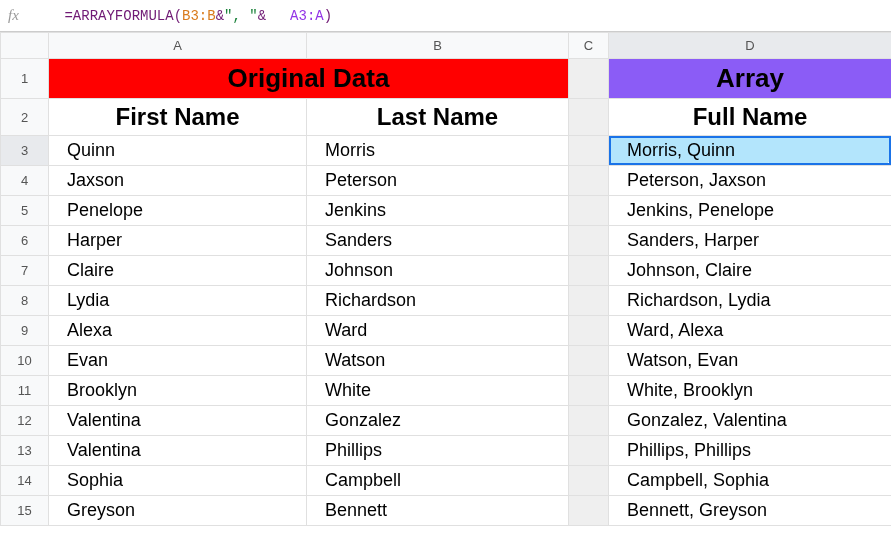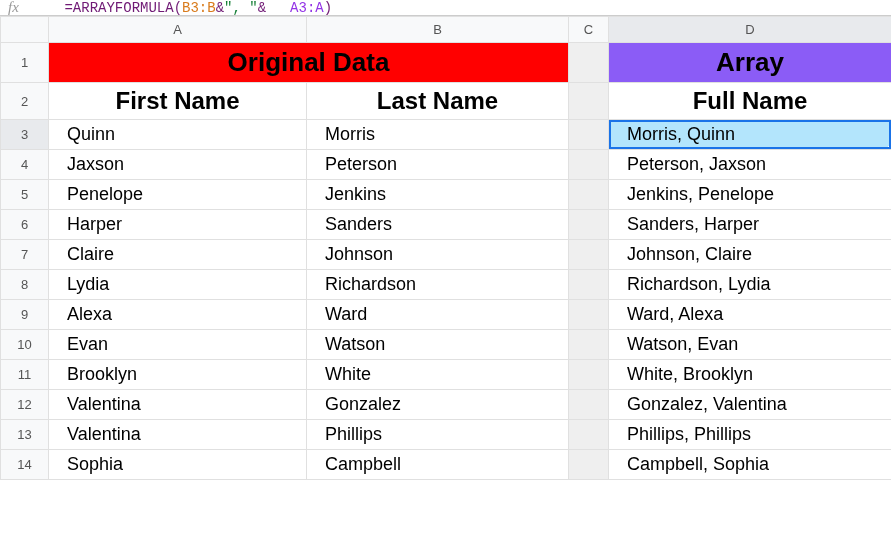--- a/index.html
+++ b/index.html
@@ -6,21 +6,21 @@
     body {
       font-family: Arial, sans-serif;
       background: #fff;
       font-size: 14px;
       color: #000;
     }
     .formula-bar {
       display: flex;
       align-items: center;
       border-bottom: 1px solid #ccc;
-      height: 16px;
+      height: 32px;
       padding: 0 8px;
       background: #fff;
     }
     .fx-icon {
       font-style: italic;
       color: #999;
       font-size: 15px;
       font-family: serif;
       padding-right: 12px;
     }
@@ -237,14 +237,21 @@
       <td class="cell bg-gray"></td>
       <td class="cell bold">Phillips, Phillips</td>
     </tr>
     <tr>
       <th class="rowhdr">14</th>
       <td class="cell bold">Sophia</td>
       <td class="cell bold">Campbell</td>
       <td class="cell bg-gray"></td>
       <td class="cell bold">Campbell, Sophia</td>
     </tr>
+    <tr>
+      <th class="rowhdr">15</th>
+      <td class="cell bold">Greyson</td>
+      <td class="cell bold">Bennett</td>
+      <td class="cell bg-gray"></td>
+      <td class="cell bold">Bennett, Greyson</td>
+    </tr>
   </tbody>
 </table>
 
 </body></html>

